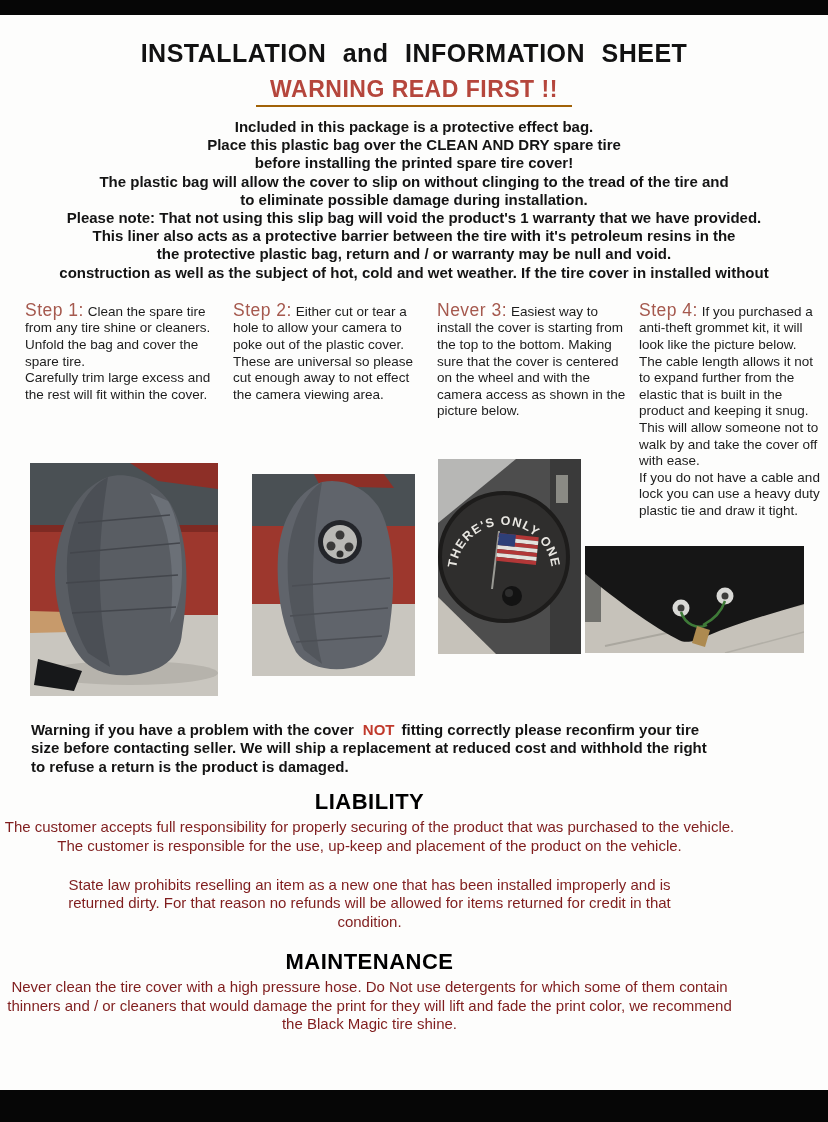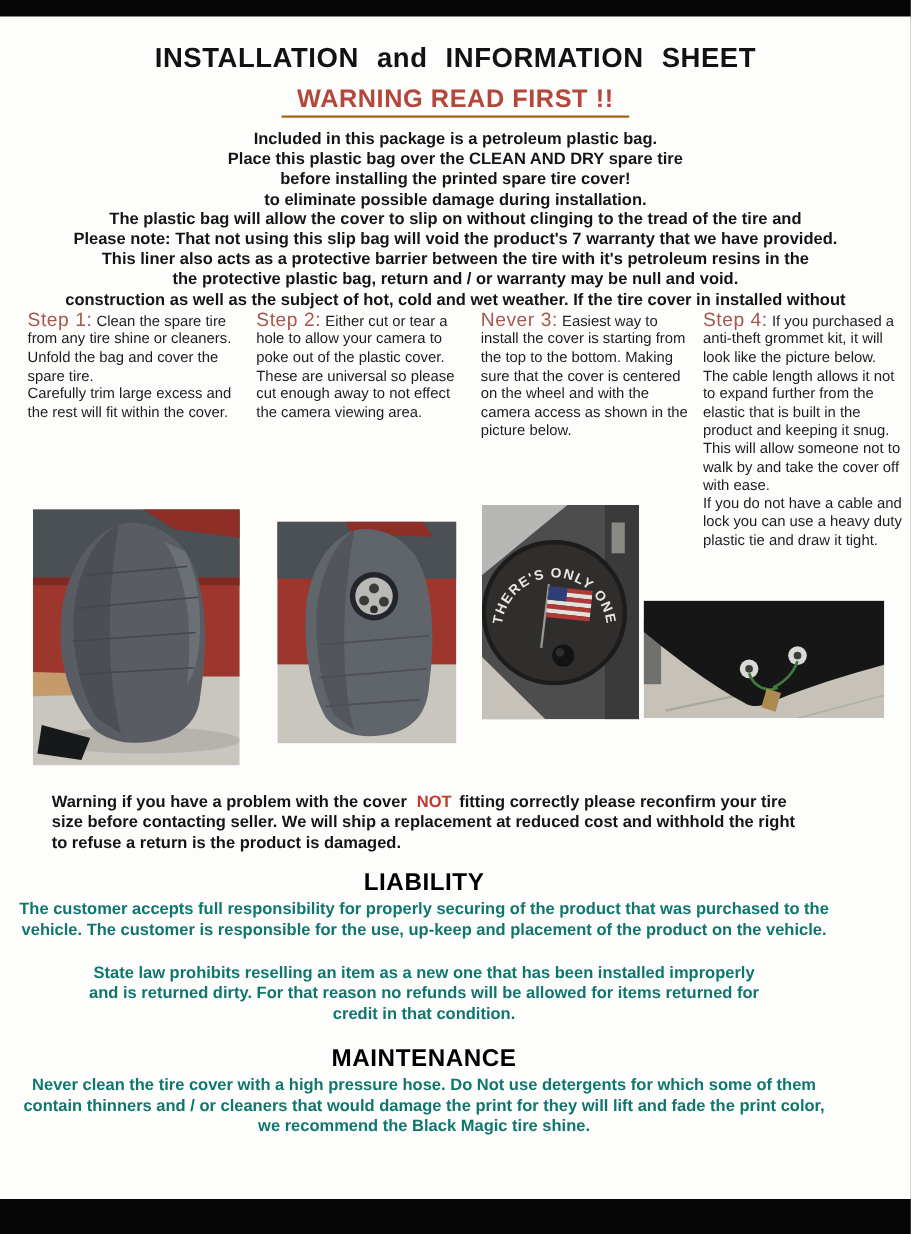--- a/index.html
+++ b/index.html
@@ -14,68 +14,68 @@
     text-align:center;padding-top:24px;font-size:25px;font-weight:bold;color:#121212;
     word-spacing:9px;letter-spacing:.5px;
   }
   .warn-head-wrap{text-align:center;margin-top:8px;}
   .warn-head{
     display:inline-block;font-size:23px;font-weight:bold;color:#b5463c;
     border-bottom:2px solid #a16207;padding:0 14px 2px 14px;letter-spacing:.5px;
   }
   .intro{margin-top:11px;text-align:center;font-weight:bold;font-size:15px;line-height:18.2px;color:#141414;}
   .steps{
-    display:flex;padding:0 6px 0 25px;box-sizing:border-box;gap:12px;
+    display:flex;margin-top:20px;padding:0 6px 0 25px;box-sizing:border-box;gap:12px;
   }
   .step{font-size:13.5px;line-height:16.6px;color:#1c1c1c;}
   .step-1{width:196px;}
   .step-2{width:192px;}
   .step-3{width:190px;}
   .step-4{width:183px;}
   .step-label{font-size:17.5px;color:#a5594e;letter-spacing:.5px;}
   .step-text{white-space:pre-line;}
   .photo{position:absolute;overflow:hidden;}
   .photo svg{display:block;width:100%;height:100%;}
   #photo-1{left:30px;top:448px;width:188px;height:233px;}
   #photo-2{left:252px;top:459px;width:163px;height:202px;}
   #photo-3{left:438px;top:444px;width:143px;height:195px;}
   #photo-4{left:585px;top:531px;width:219px;height:107px;}
-  .bottom{position:absolute;left:16px;top:706px;width:739px;}
+  .bottom{position:absolute;left:0;top:706px;width:739px;}
   .warn-para{
     padding:0 28px 0 31px;font-weight:bold;font-size:15px;line-height:18.4px;color:#141414;
   }
   .red-word{color:#c0392b;margin:0 7px 0 9px;}
   .sec-head{
     text-align:center;font-size:22px;font-weight:bold;color:#000000;margin-top:13px;letter-spacing:.5px;
   }
   .sec-body{
-    margin:3px auto 0 auto;text-align:center;font-weight:bold;font-size:15px;line-height:18.4px;color:#0f766e;
+    margin:3px auto 0 auto;text-align:center;font-weight:normal;font-size:15px;line-height:18.4px;color:#7f1d1d;
   }
   .liability-body{max-width:766px;}
   .resale-body{max-width:628px;margin-top:21px;}
   .maint-body{max-width:772px;}
 </style>
 </head>
 <body>
 
 <div class="page">
 
   <div class="title">INSTALLATION and INFORMATION SHEET</div>
 
   <div class="warn-head-wrap">
     <span class="warn-head">WARNING READ FIRST !!</span>
   </div>
 
   <div class="intro">
-    <div>Included in this package is a petroleum plastic bag.</div>
+    <div>Included in this package is a protective effect bag.</div>
     <div>Place this plastic bag over the CLEAN AND DRY spare tire</div>
     <div>before installing the printed spare tire cover!</div>
+    <div>The plastic bag will allow the cover to slip on without clinging to the tread of the tire and</div>
     <div>to eliminate possible damage during installation.</div>
-    <div>The plastic bag will allow the cover to slip on without clinging to the tread of the tire and</div>
-    <div>Please note: That not using this slip bag will void the product's 7 warranty that we have provided.</div>
+    <div>Please note: That not using this slip bag will void the product's 1 warranty that we have provided.</div>
     <div>This liner also acts as a protective barrier between the tire with it's petroleum resins in the</div>
     <div>the protective plastic bag, return and / or warranty may be null and void.</div>
     <div>construction as well as the subject of hot, cold and wet weather.  If the tire cover in installed without</div>
   </div>
 
   <div class="steps">
     <div class="step step-1">
       <span class="step-label">Step 1:</span>
       <span class="step-text">Clean the spare tire from any tire shine or cleaners.
 Unfold the bag and cover the spare tire.

